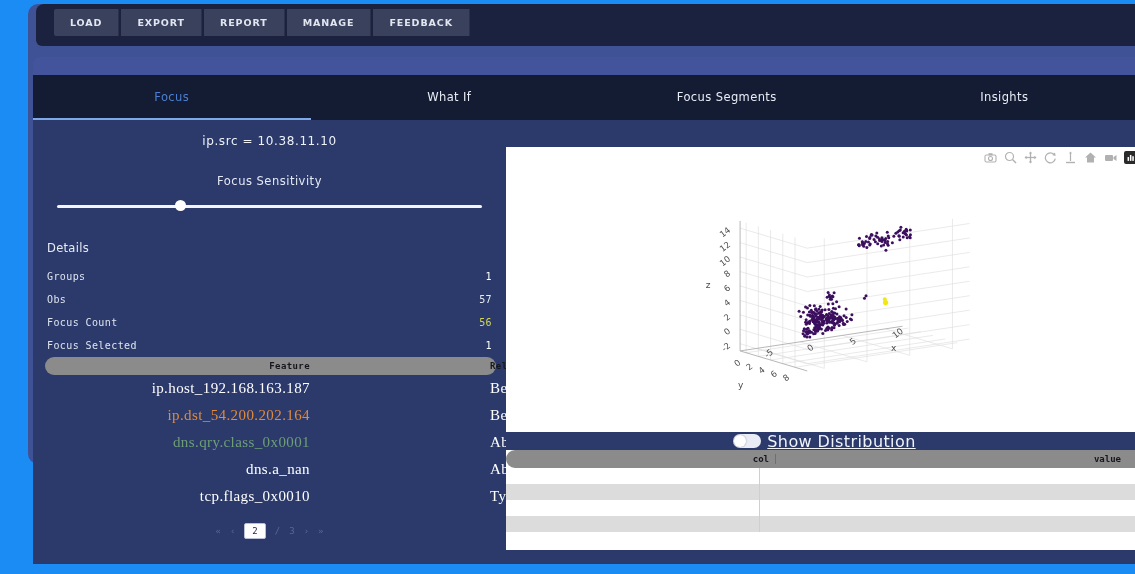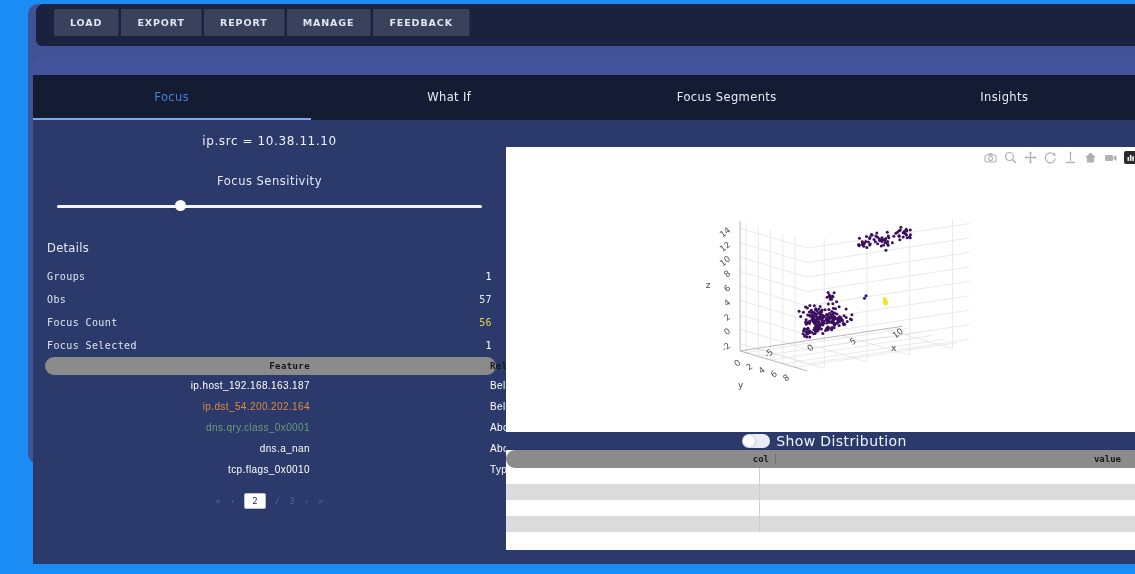--- a/index.html
+++ b/index.html
@@ -160,22 +160,22 @@
     font-size: 9px;
     font-weight: bold;
     padding: 4px 6px;
     letter-spacing: .4px;
     border-radius: 9px;
   }
   #kd-head .c1 { flex: 1; text-align: right; padding-right: 180px; }
   #kd-head .c2 { width: 0; text-align: right; white-space: nowrap; }
   .kd-row {
     display: flex;
-    font-family: Liberation Sans, sans-serif;
-    font-size: 10px;
+    font-family: Liberation Serif, serif;
+    font-size: 15px;
     padding: 5px 6px;
     letter-spacing: .4px;
     align-items: center;
   }
   .kd-row .c1 { flex: 1; text-align: right; padding-right: 180px; }
   .kd-row .c2 { width: 0; text-align: right; white-space: nowrap; }
   #pager {
     display: flex;
     justify-content: center;
     align-items: center;
@@ -233,21 +233,21 @@
   }
   #dist-toggle::after {
     content: "";
     position: absolute;
     left: 1px; top: 1px;
     width: 12px; height: 12px;
     border-radius: 50%;
     background: #ffffff;
     box-shadow: 0 0 2px rgba(0,0,0,.35);
   }
-  #dist-label { color: #f0f3fa; font-size: 14px; letter-spacing: .4px; }
+  #dist-label { color: #f0f3fa; font-size: 16px; letter-spacing: .4px; text-decoration: underline; }
   #bottom-table {
     position: absolute;
     left: 0; top: 330px; width: 637px; height: 100px;
     background: #ffffff;
   }
   #bt-head {
     display: flex;
     background: #8b8b8b;
     color: #15171c;
     font-family: "DejaVu Sans Mono", "Liberation Mono", monospace;

